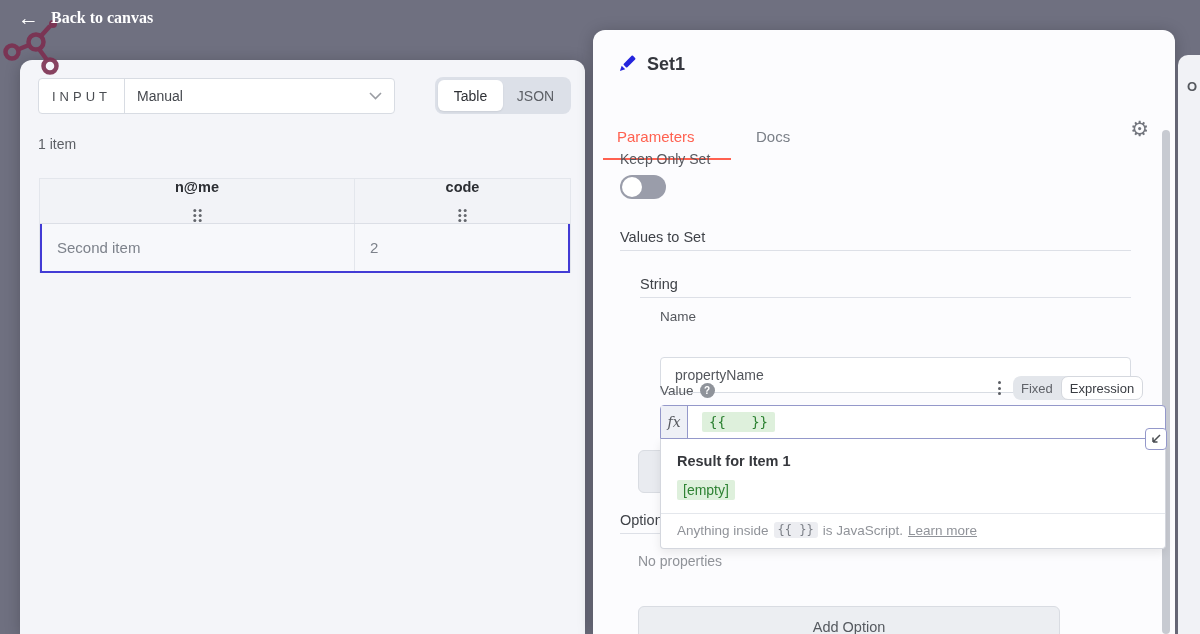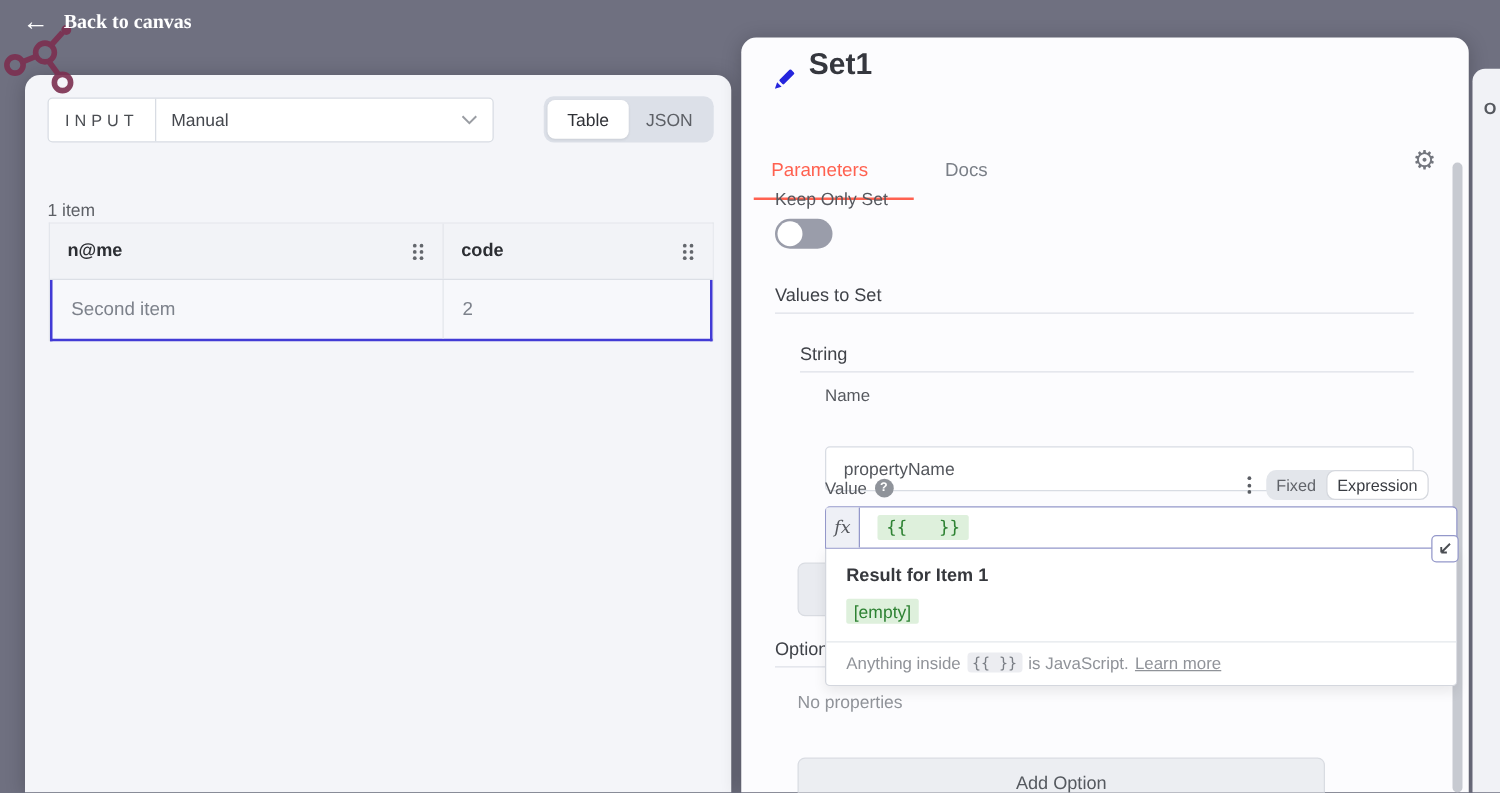--- a/index.html
+++ b/index.html
@@ -21,35 +21,35 @@
 
   
   .input-panel { left:20px; top:60px; width:565px; height:574px; background:#f4f5f9; border-radius:12px 12px 0 0; }
   .io-select { position:absolute; left:18px; top:18px; width:357px; height:36px; background:#fff; border:1px solid #d8dce3; border-radius:4px; display:flex; align-items:stretch; cursor:pointer; }
   .io-label { display:flex; align-items:center; padding:0 13px; border-right:1px solid #d8dce3; font-size:13px; letter-spacing:4px; color:#4a4d52; }
   .io-value { flex:1; display:flex; align-items:center; padding:0 12px; font-size:14px; color:#45484e; }
   .io-chevron { display:flex; align-items:center; padding-right:12px; }
   .view-toggle { position:absolute; left:415px; top:17px; width:136px; height:37px; background:#dce0e8; border-radius:8px; padding:3px; display:flex; }
   .view-seg { flex:1; display:flex; align-items:center; justify-content:center; font-size:14px; color:#5d6066; border-radius:6px; cursor:pointer; }
   .view-seg.active { background:#fff; color:#2f3136; box-shadow:0 1px 2px rgba(0,0,0,.08); }
-  .items-count { position:absolute; left:18px; top:76px; font-size:14px; color:#5d6066;margin-top:24px; }
+  .items-count { position:absolute; left:18px; top:76px; font-size:14px; color:#5d6066; }
   .data-table { position:absolute; left:19px; top:118px; width:532px; border:1px solid #e3e6ec; border-bottom:none; }
   .dt-header { display:flex; height:45px; border-bottom:1px solid #dcdfe6; background:#f2f3f7; }
-  .dt-hcell { display:flex; align-items:center; justify-content:space-between; padding:0 14px; font-size:14.5px; font-weight:700; color:#2c2e33; cursor:pointer; }
+  .dt-hcell { display:flex; align-items:center; justify-content:space-between; padding:0 14px; font-size:14.5px; font-weight:700; color:#2c2e33; cursor:pointer;flex-direction:column; }
   .dt-hcell + .dt-hcell { border-left:1px solid #e3e6ec; }
   .c1 { width:314px; } .c2 { width:218px; flex:1; }
   .dt-row { display:flex; height:49px; background:#f7f8fb; border-left:2px solid #423bd5; border-right:2px solid #423bd5; border-bottom:2px solid #423bd5; }
   .dt-cell { display:flex; align-items:center; padding:0 15px; font-size:15px; color:#7d828b; }
   .dt-row .c1 { width:313px; border-right:1px solid #e3e6ec; }
   .drag-icon { flex:none; display:flex; }
 
   
   .ndv-panel { left:593px; top:30px; width:582px; height:604px; background:#fcfcfe; border-radius:12px 12px 0 0; }
   .pencil-icon { position:absolute; left:23px; top:23px; }
-  .node-title { position:absolute; left:54px; top:8px; font-size:24px; font-weight:600; color:#35373e; }
+  .node-title { position:absolute; left:54px; top:24px; font-size:18px; font-weight:600; color:#35373e; }
   .execute-btn { position:absolute; right:20px; top:18px; height:34px; padding:0 16px; background:#ff6d5a; border:none; border-radius:6px; color:#fff; font-size:14px; font-weight:600; font-family:inherit; cursor:pointer; }
   .tab { position:absolute; top:98px; font-size:15px; cursor:pointer; }
   .tab-params { left:24px; color:#ff6150; }
   .tab-docs { left:163px; color:#7a7f87; }
   .tab-underline { position:absolute; left:10px; top:128px; width:128px; height:2px; background:#ff6150; }
   .gear-icon { position:absolute; right:26px; top:88px; font-size:21px; color:#73767e; cursor:pointer; line-height:1; }
   .scroll-thumb { position:absolute; right:5px; top:100px; width:8px; height:504px; background:#c7cad1; border-radius:5px; cursor:pointer; }
 
   .param-label { font-size:14px; color:#55585e; }
   .kos-label { position:absolute; left:27px; top:121px; }

